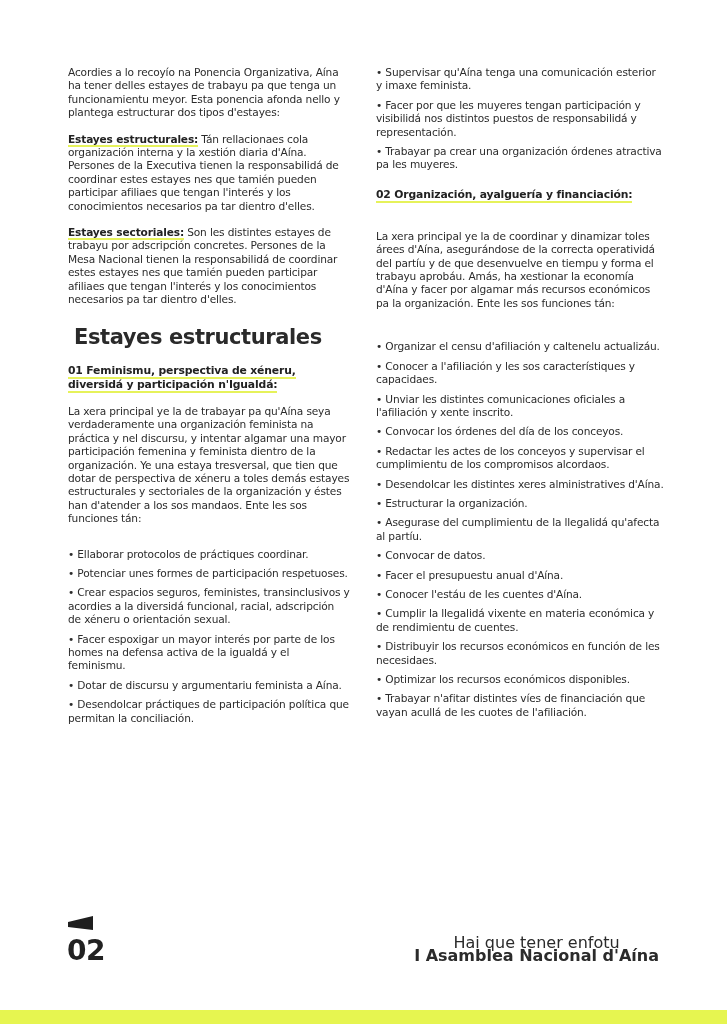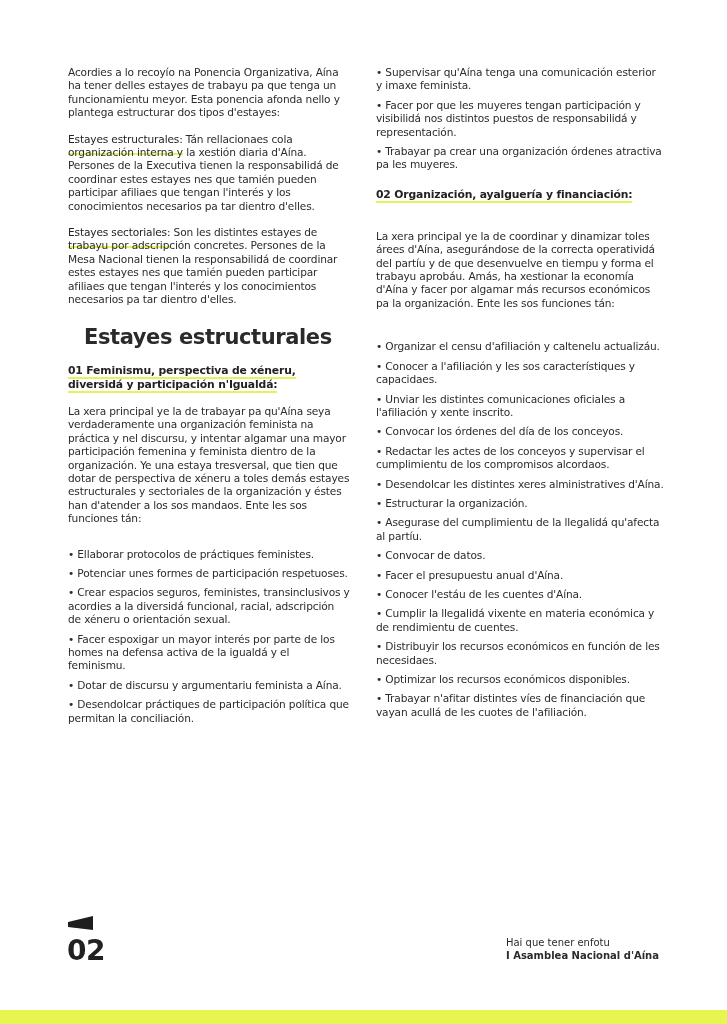--- a/index.html
+++ b/index.html
@@ -6,39 +6,39 @@
   body {
     width: 727px; height: 1024px; position: relative; overflow: hidden;
     background: #ffffff; color: #2b2b2b;
     font-family: "DejaVu Sans", sans-serif;
   }
   .col { position: absolute; top: 66px; width: 282px; font-size: 10.6px; line-height: 13.4px; letter-spacing: -0.15px; }
   .col-left { left: 68px; }
   .col-right { left: 376px; width: 288px; }
   p { margin: 0; }
   .mb-gap { margin-bottom: 13px; }
-  .lead-strong { font-weight: normal; color: #222; border-bottom: 2px solid #e6f25a; padding-bottom: 8px; }
+  .lead-strong { font-weight: bold; color: #222; border-bottom: 2px solid #e6f25a; padding-bottom: 0; }
   .sub-heading { font-weight: bold; font-size: 10.8px; color: #222; line-height: 14px; margin: 0 0 13px 0; }
   .sub-heading span { border-bottom: 2px solid #e6f25a; }
   .big-heading {
     font-family: "DejaVu Sans", sans-serif; font-weight: bold; font-size: 21px;
-    color: #2a2a2a; margin: 24px 0 20px 16px; letter-spacing: -0.4px;
+    color: #2a2a2a; margin: 24px 0 20px 6px; letter-spacing: -0.4px;
   }
   ul { list-style: none; margin: 0; padding: 0; }
   li { margin-bottom: 6px; }
   li::before { content: "• "; }
   .footer-mark {
     position: absolute; left: 68px; top: 916px; width: 25px; height: 14px;
   }
   .page-num {
     position: absolute; left: 67px; top: 934px; font-weight: bold; font-size: 28px; color: #222;
     letter-spacing: -0.5px;
   }
   .footer-right {
-    position: absolute; right: 68px; top: 936px; text-align: left; font-size: 10px; line-height: 13px; color: #2b2b2b;
+    position: absolute; right: 68px; top: 936px; text-align: center; font-size: 16px; line-height: 13px; color: #2b2b2b;
   }
   .footer-right .b { font-weight: bold; }
   .bottom-bar { position: absolute; left: 0; bottom: 0; width: 727px; height: 14px; background: #e6f550; }
 </style>
 </head>
 <body>
 
 <div class="col col-left">
   <p class="mb-gap">Acordies a lo recoyío na Ponencia Organizativa, Aína ha tener delles estayes de trabayu pa que tenga un funcionamientu meyor. Esta ponencia afonda nello y plantega estructurar dos tipos d'estayes:</p>
 
@@ -46,21 +46,21 @@
 
   <p><span class="lead-strong">Estayes sectoriales:</span><span> Son les distintes estayes de trabayu por adscripción concretes. Persones de la Mesa Nacional tienen la responsabilidá de coordinar estes estayes nes que tamién pueden participar afiliaes que tengan l'interés y los conocimientos necesarios pa tar dientro d'elles.</span></p>
 
   <h1 class="big-heading">Estayes estructurales</h1>
 
   <p class="sub-heading"><span>01 Feminismu, perspectiva de xéneru, diversidá y participación n'Igualdá:</span></p>
 
   <p class="mb-gap" style="margin-bottom:22px">La xera principal ye la de trabayar pa qu'Aína seya verdaderamente una organización feminista na práctica y nel discursu, y intentar algamar una mayor participación femenina y feminista dientro de la organización. Ye una estaya tresversal, que tien que dotar de perspectiva de xéneru a toles demás estayes estructurales y sectoriales de la organización y éstes han d'atender a los sos mandaos. Ente les sos funciones tán:</p>
 
   <ul>
-    <li>Ellaborar protocolos de práctiques feministes.</li>
+    <li>Ellaborar protocolos de práctiques coordinar.</li>
     <li>Potenciar unes formes de participación respetuoses.</li>
     <li>Crear espacios seguros, feministes, transinclusivos y acordies a la diversidá funcional, racial, adscripción de xéneru o orientación sexual.</li>
     <li>Facer espoxigar un mayor interés por parte de los homes na defensa activa de la igualdá y el feminismu.</li>
     <li>Dotar de discursu y argumentariu feminista a Aína.</li>
     <li>Desendolcar práctiques de participación política que permitan la conciliación.</li>
   </ul>
 </div>
 
 <div class="col col-right">
   <ul style="margin-bottom:16px">

